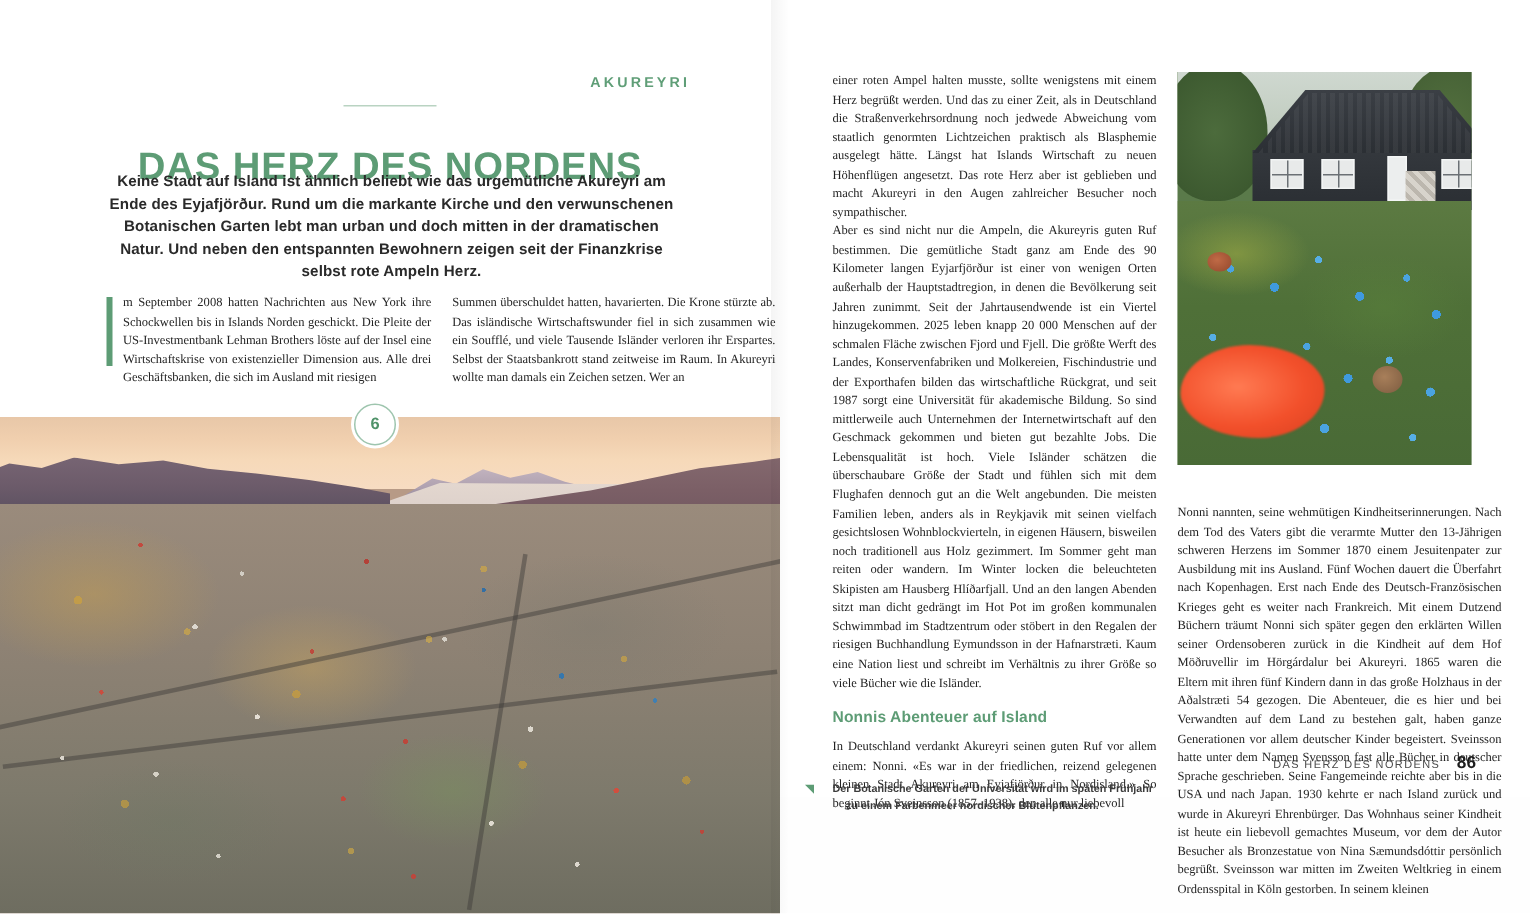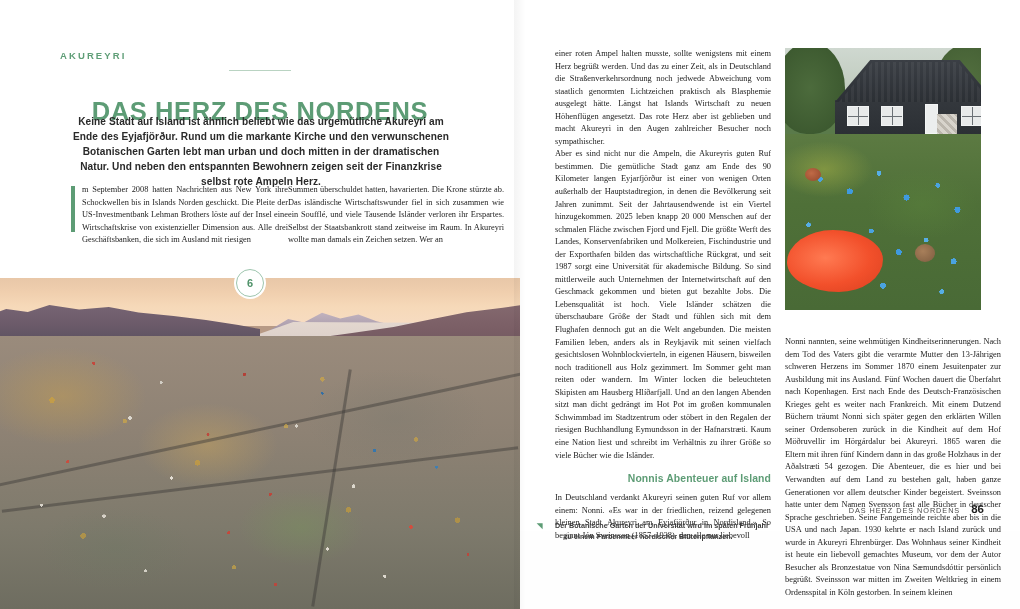--- a/index.html
+++ b/index.html
@@ -36,21 +36,21 @@
     height: 531px;
     background: #ffffff;
     box-sizing: border-box;
   }
 
   .kicker-wrap {
     position: absolute;
     top: 50px;
     left: 60px;
     width: 400px;
-    text-align: left;
+    text-align: right;
   }
   .kicker {
     font-family: "Liberation Sans", sans-serif;
     font-size: 9.5px;
     letter-spacing: 2.1px;
     font-weight: 700;
     color: #5f9e77;
     text-transform: uppercase;
   }
   .kicker-rule {
@@ -82,24 +82,25 @@
     font-family: "Liberation Sans", sans-serif;
     font-size: 10.1px;
     font-weight: 700;
     line-height: 15.1px;
     color: #2a2a2a;
     letter-spacing: 0.08px;
   }
 
   .lead-cols {
     position: absolute;
-    top: 184px;
+    top: 196px;
     left: 42px;
     width: 445px;
     display: flex;
+    gap: 14px;
     padding-left: 30px;
   }
   .lead-col {
     width: 216px;
     position: relative;
   }
   .body-text {
     font-family: "Liberation Serif", serif;
     font-size: 8.35px;
     line-height: 12.55px;
@@ -349,21 +350,20 @@
     border-radius: 50%;
   }
 
   .subhead {
     font-family: "Liberation Sans", sans-serif;
     font-size: 10.4px;
     font-weight: 700;
     color: #5d9c75;
     margin: 11px 0 8px 0;
     letter-spacing: 0.1px;
-    text-align: right;
   }
 
   .caption-block {
     position: absolute;
     left: 35px;
     top: 521px;
     width: 216px;
     font-family: "Liberation Sans", sans-serif;
     font-size: 7.2px;
     line-height: 10.6px;

